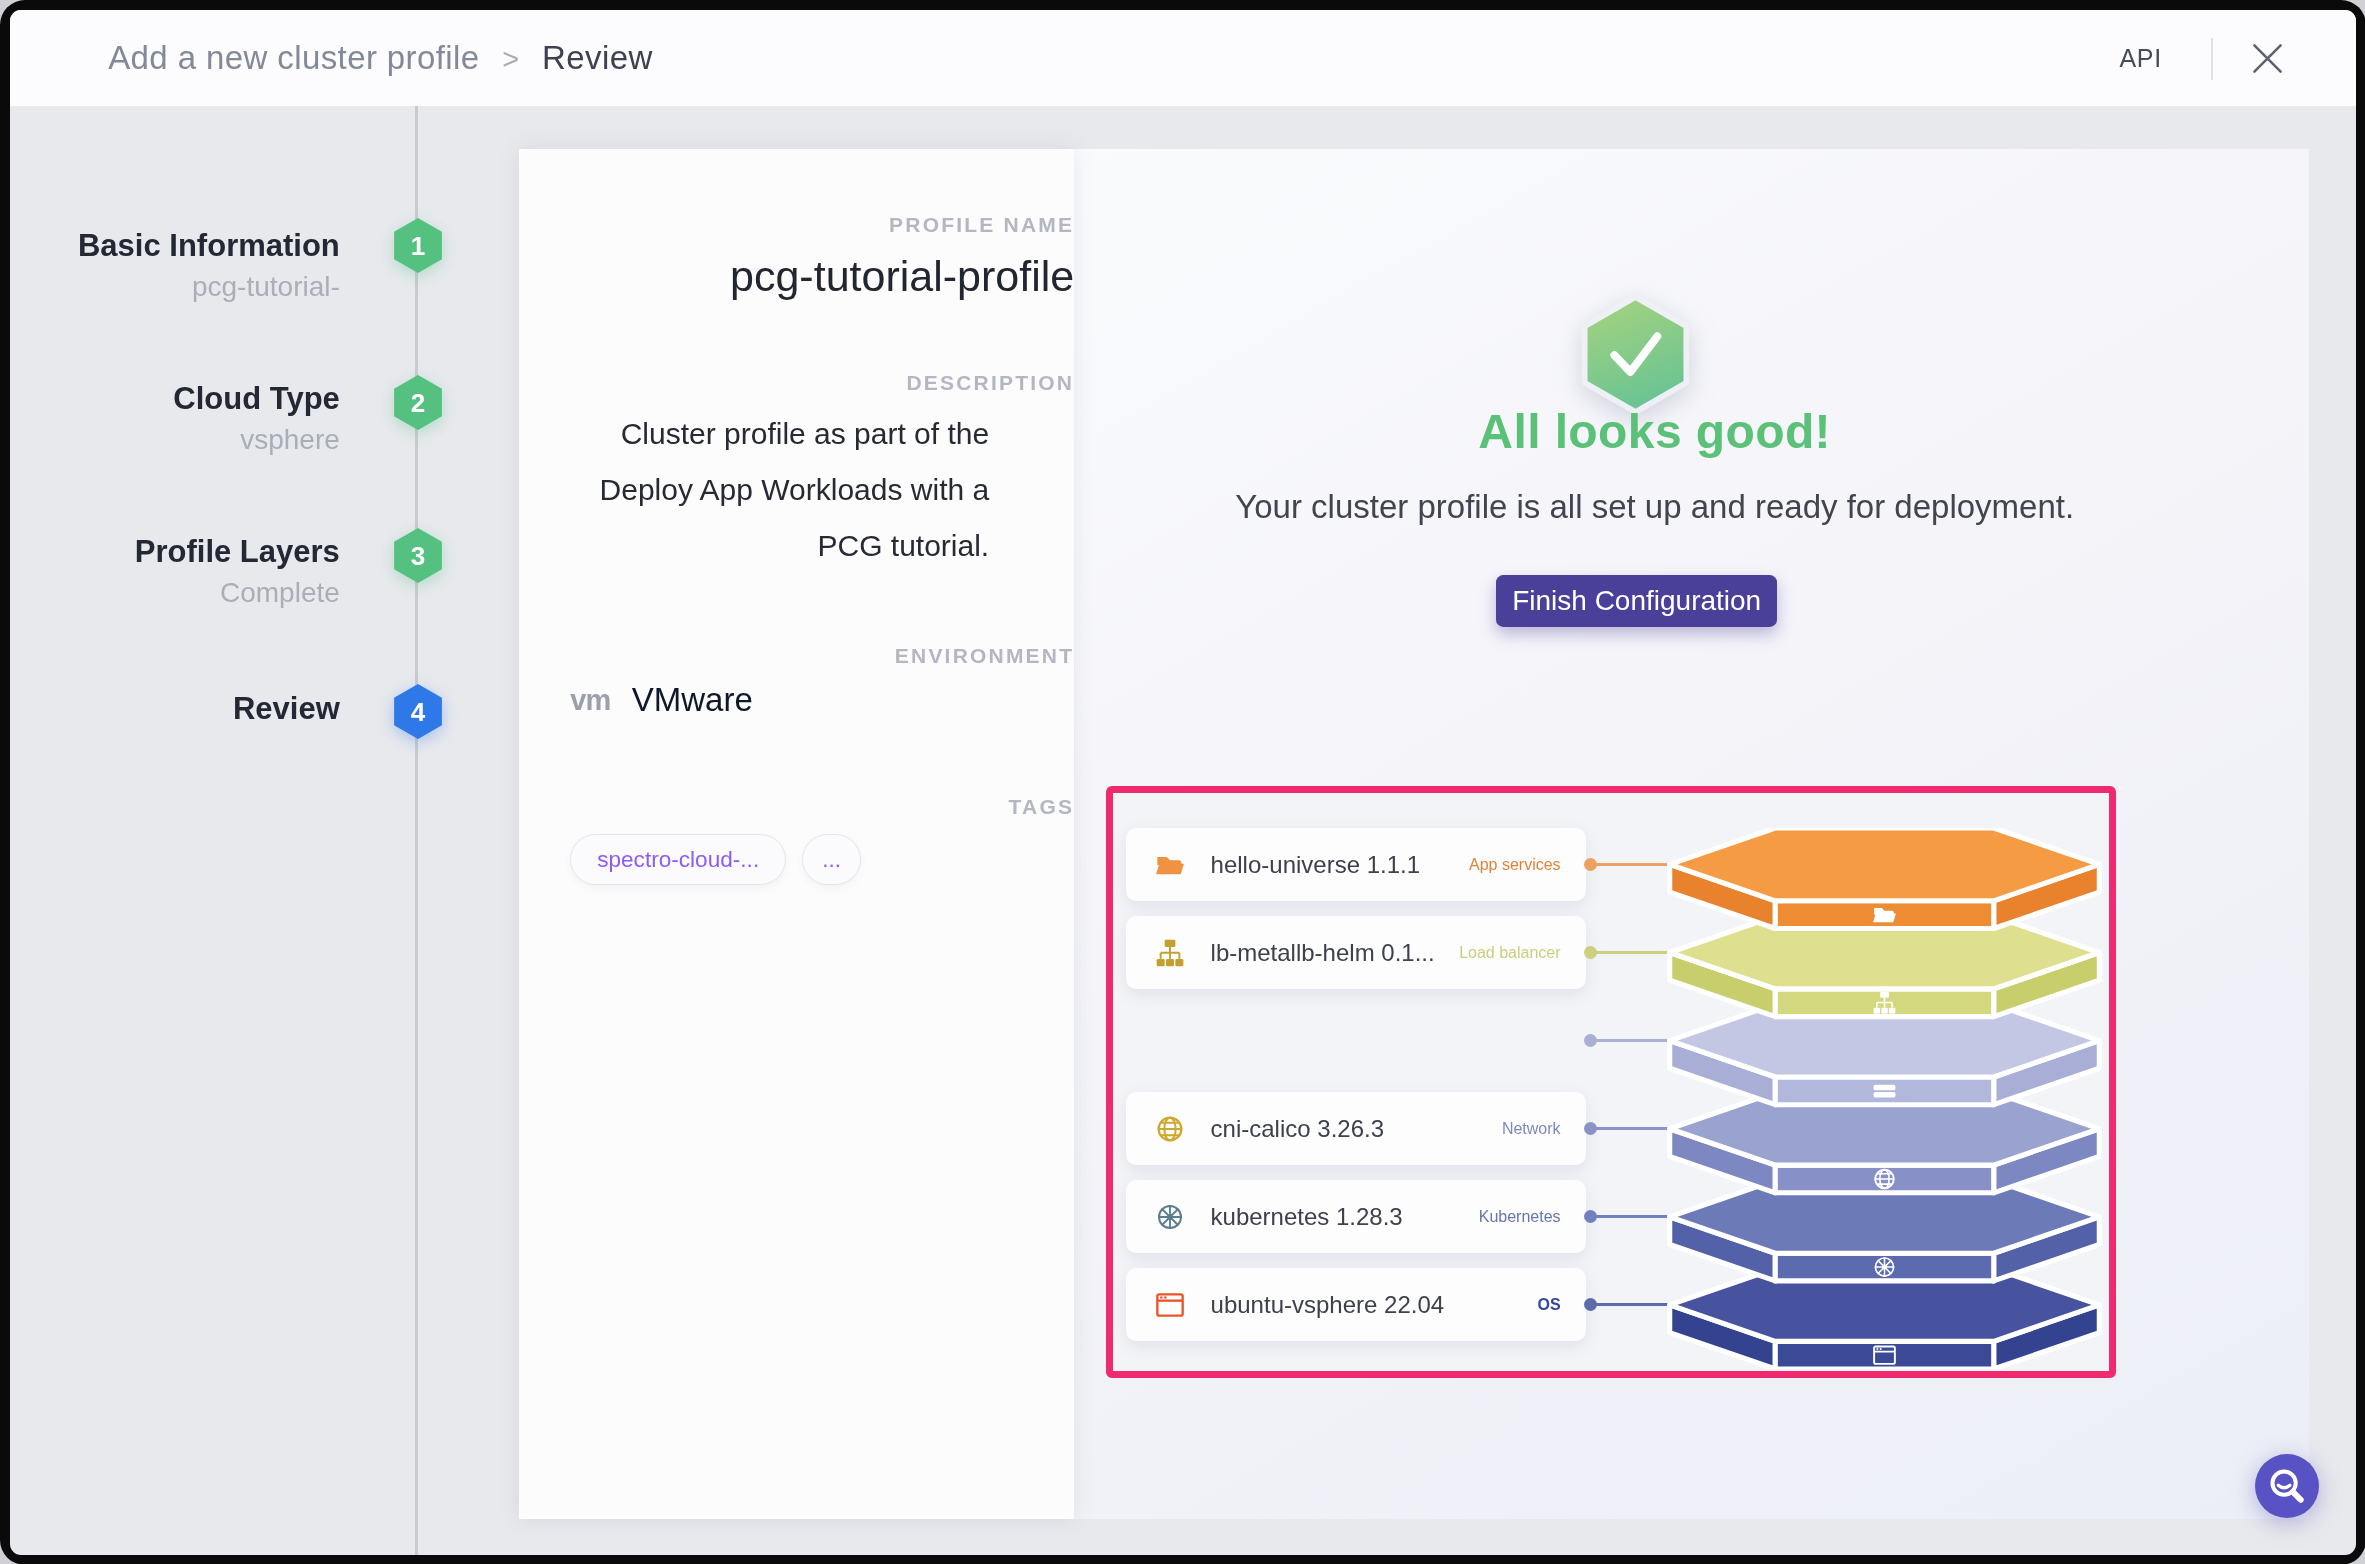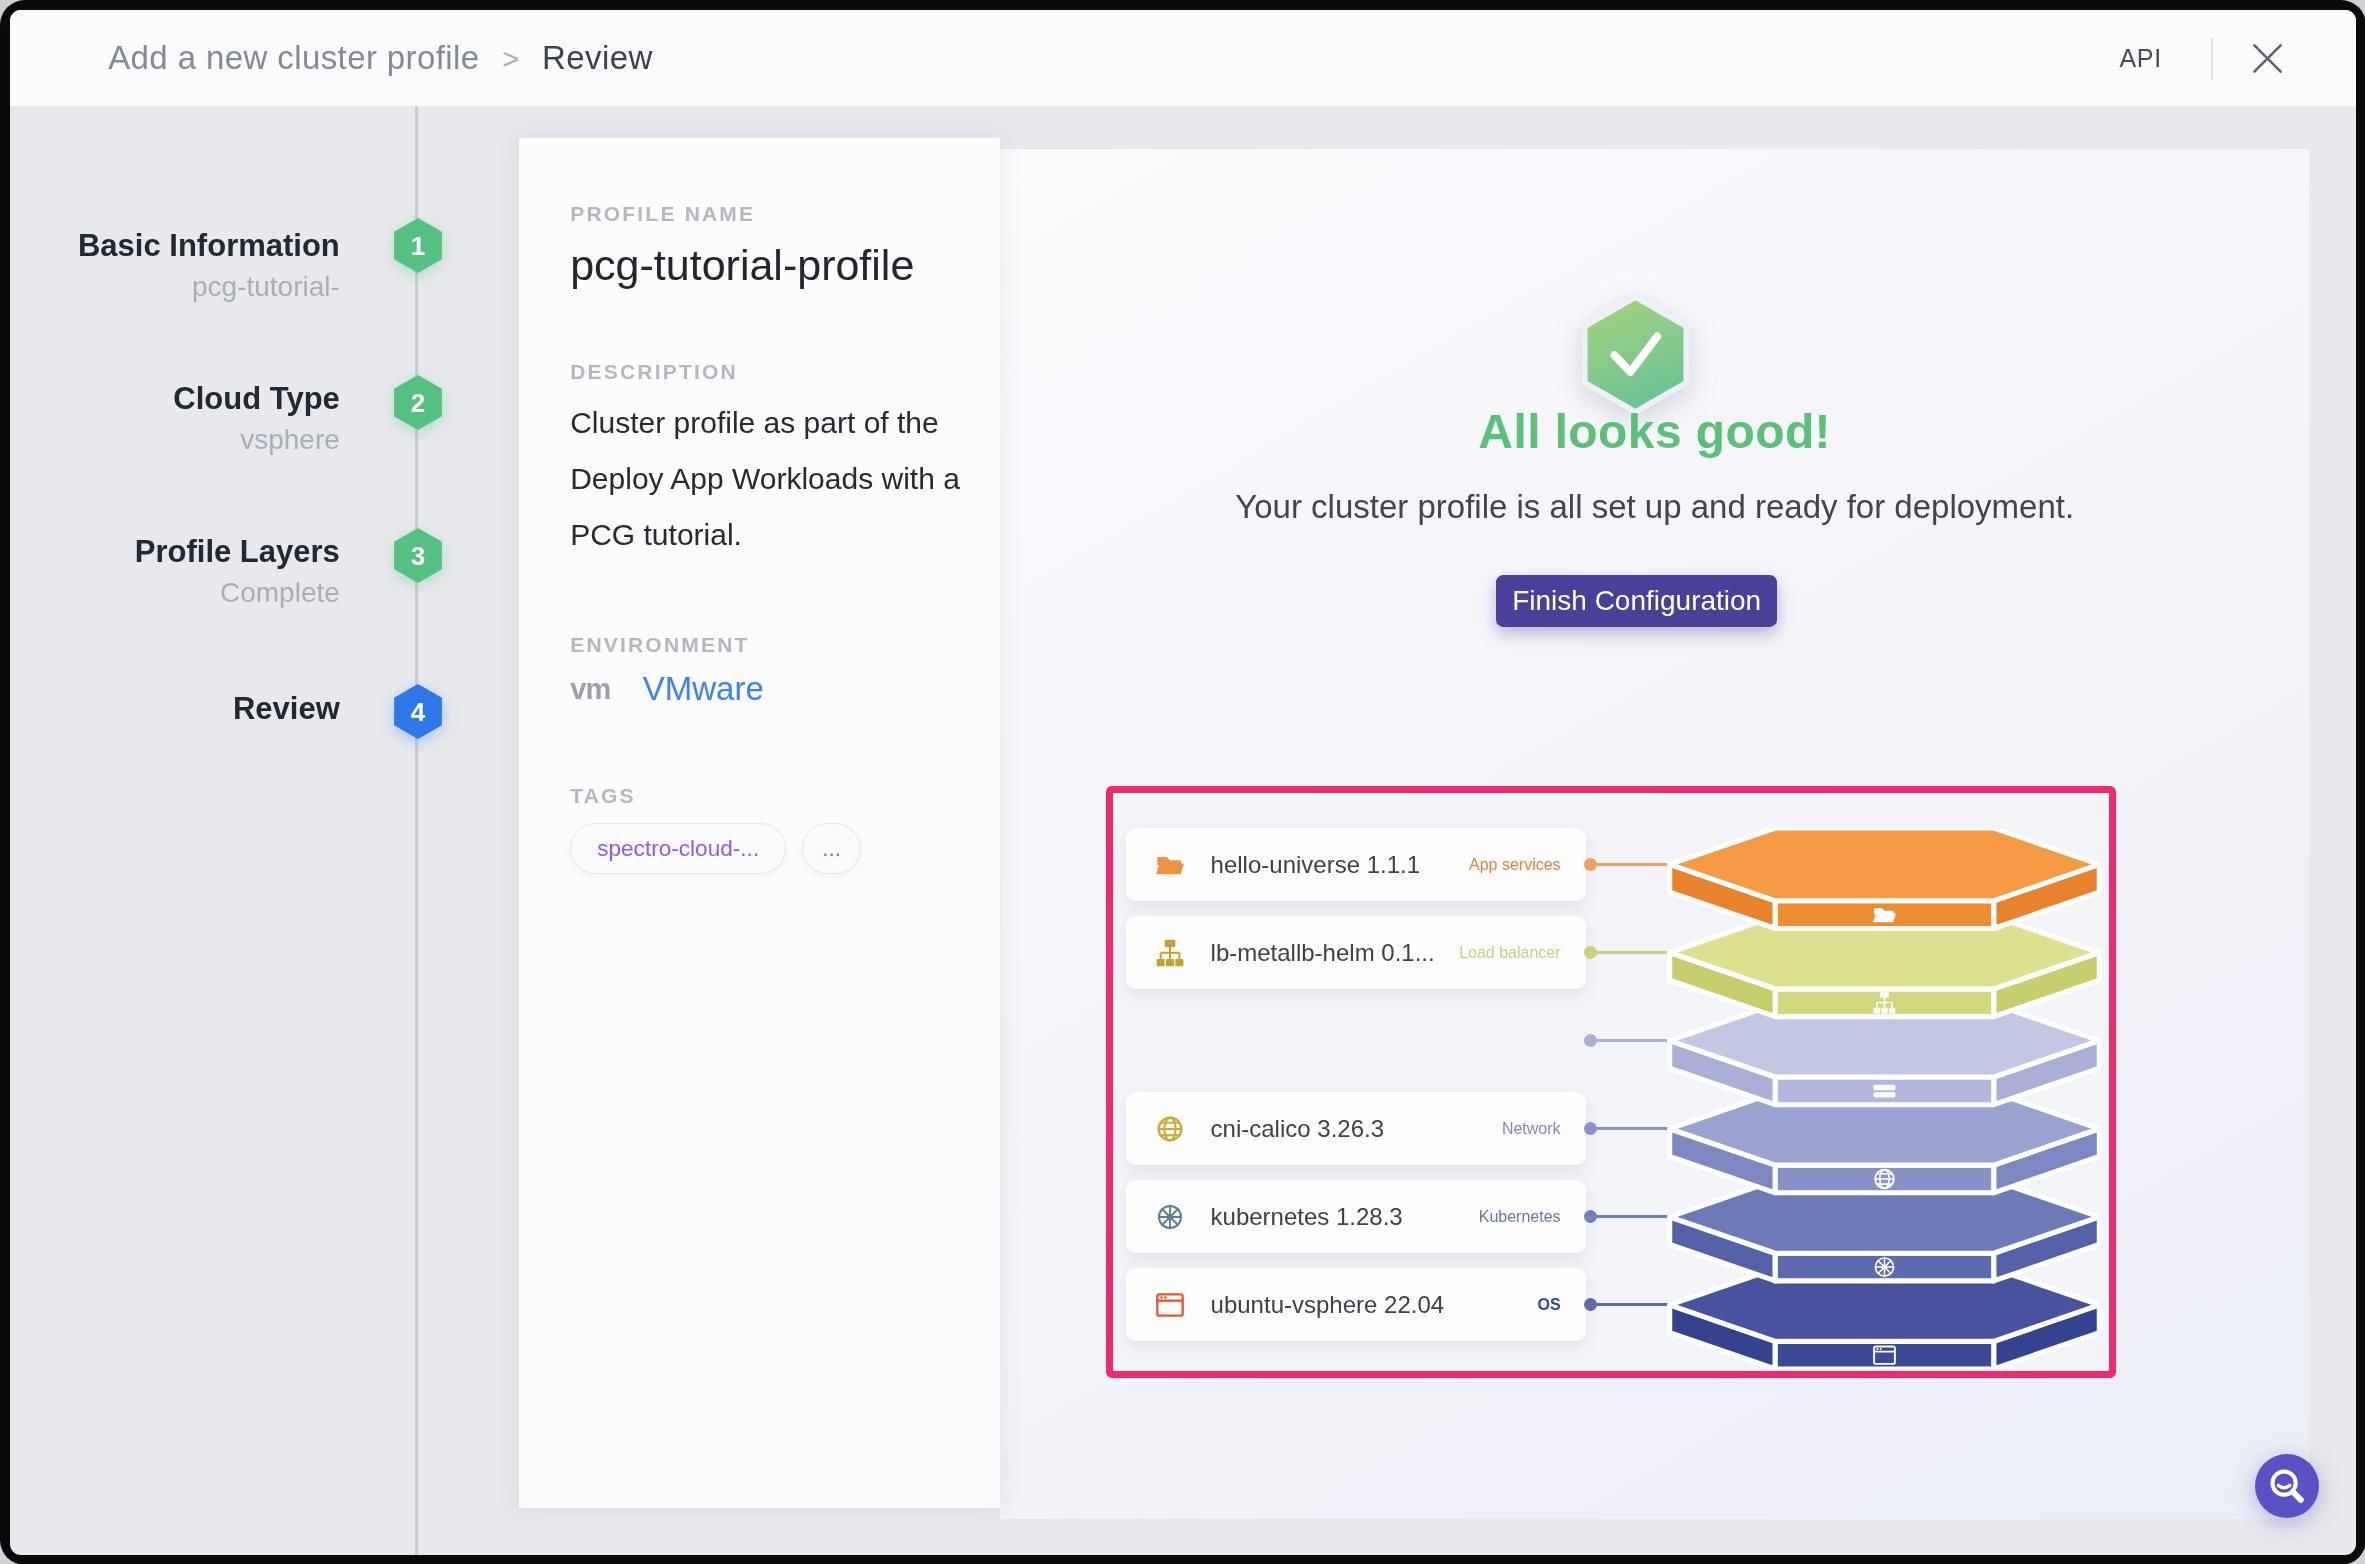--- a/index.html
+++ b/index.html
@@ -22,29 +22,29 @@
   .timeline { position:absolute; left:405px; top:96px; bottom:0; width:2.9px; background:#C9CBD3; z-index:1; }
   .step-text { position:absolute; right:2016px; width:306px; text-align:right; z-index:2; }
   .step-title { font-size:31px; font-weight:600; color:#232834; }
   .step-sub { font-size:28px; color:#A9AEB8; margin-top:7.3px; }
   .badge { position:absolute; left:384px; width:48px; height:55px; z-index:3; }
   .badge.green { filter:drop-shadow(0 4.4px 7.3px rgba(76,192,125,.35)); }
   .badge.blue  { filter:drop-shadow(0 4.4px 7.3px rgba(46,120,232,.35)); }
   .badge text { font-size:36px; font-weight:700; fill:#fff; }
 
   
-  .panel-summary { position:absolute; left:509px; top:128px; width:481px; height:1370px; background:#FCFCFD;
-    box-shadow:0 0 20.4px rgba(60,70,110,.10); z-index:4; padding:64px 0 0 51px; }
+  .panel-summary { position:absolute; left:509px; top:139px; width:555px; height:1370px; background:#FCFCFD;
+    box-shadow:0 0 20.4px rgba(60,70,110,.10); z-index:4; padding:64px 0 0 51px;text-align:right; }
   .f-label { font-size:21px; font-weight:600; letter-spacing:2.2px; color:#B3B7C1; }
   .f-value { font-size:43px; color:#22262F; margin-top:14.6px; }
   .f-desc { font-size:30px; line-height:56px; color:#262A33; width:419px; margin-top:11.6px; }
   .mt { margin-top:70px; }
   .env-row { display:flex; align-items:center; margin-top:13px; }
   .env-vm { font-size:29px; font-weight:700; color:#9BA0AA; letter-spacing:-0.7px; }
-  .env-name { font-size:33px; color:#3b82f6; margin-left:32px; }
+  .env-name { font-size:33px; color:#0f172a; margin-left:21px; }
   .tags-row { display:flex; align-items:center; gap:16px; margin-top:14.6px; }
   .pill { font-size:22.6px; color:#8b5cf6; background:#FBFBFD; border:1.5px solid #E4E5EA; border-radius:32px;
     padding:11.6px 26px; box-shadow:0 2.9px 7.3px rgba(70,80,120,.06); cursor:pointer; }
   .pill.more { padding:11.6px 19px; }
 
   
   .panel-main { position:absolute; left:990px; top:139px; width:1309px; height:1370px; z-index:3;
     background:linear-gradient(150deg,#FAFBFD 0%,#F4F4F9 45%,#ECEEF6 100%); }
   .chk-hex { position:absolute; left:581px; top:145px; width:109px; height:121px; filter:drop-shadow(0 7.3px 13px rgba(120,130,160,.30)); }
   .headline { position:absolute; top:255px; width:100%; text-align:center; font-size:48px; font-weight:700; color:#5BC078; letter-spacing:0.4px; }

